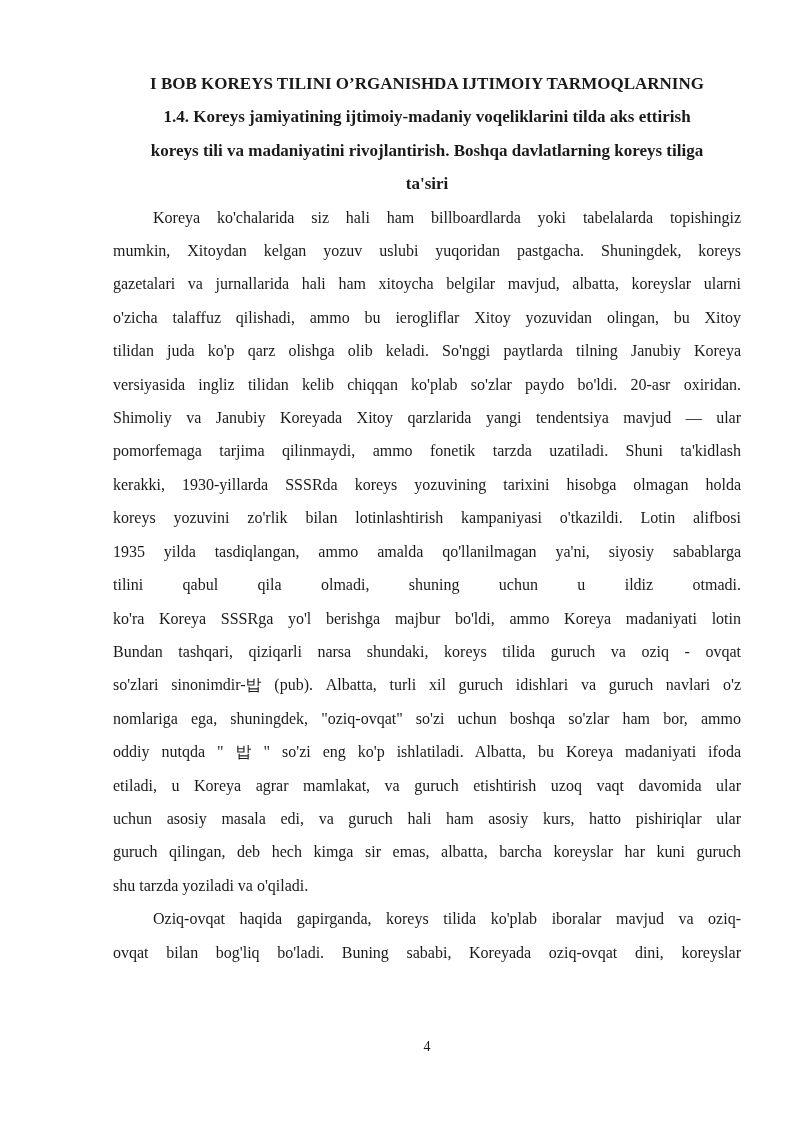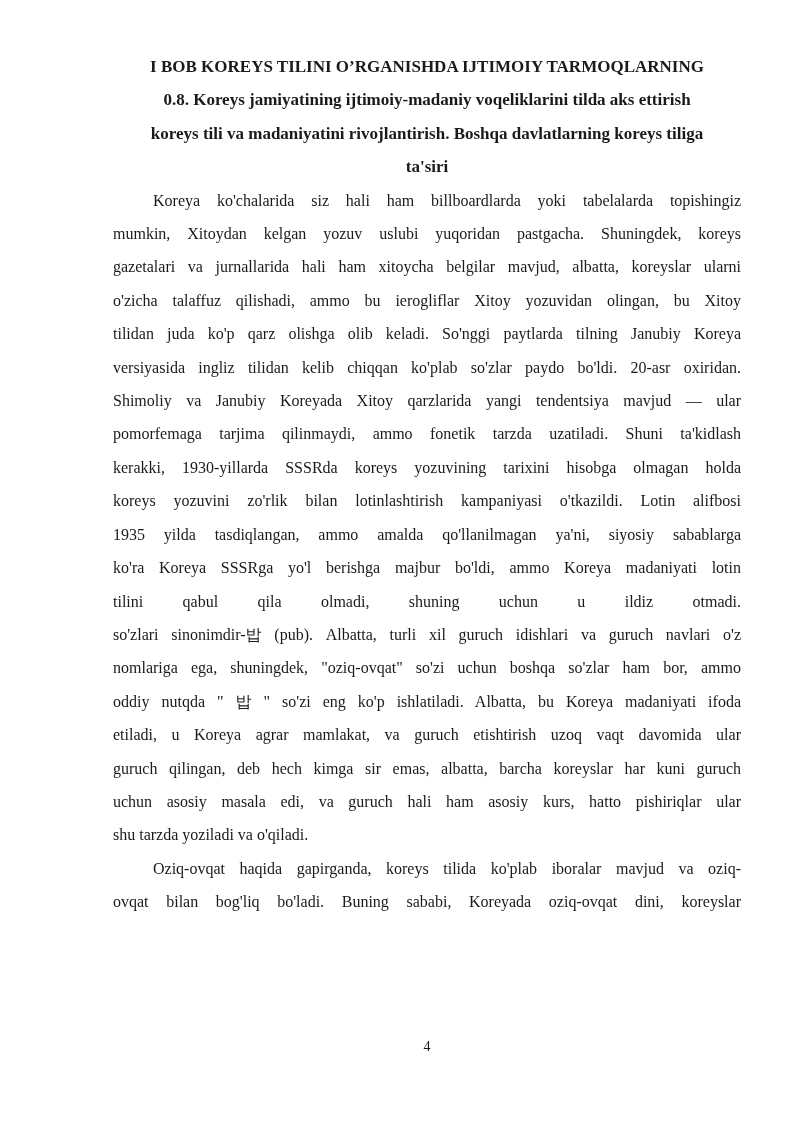--- a/index.html
+++ b/index.html
@@ -11,21 +11,21 @@
     position: relative;
     width: 800px;
     height: 1131px;
     background: #ffffff;
     font-family: "Liberation Serif", "DejaVu Serif", serif;
     color: #1a1a1a;
     overflow: hidden;
   }
   .doc-content {
     position: absolute;
-    top: 50px;
+    top: 67px;
     left: 113px;
     width: 628px;
   }
   .heading-block {
     margin-left: -40px;
     margin-right: -40px;
   }
   .heading-line {
     font-size: 17px;
     font-weight: bold;
@@ -56,45 +56,46 @@
   }
 </style>
 </head>
 <body>
 
 <div class="page">
   <div class="doc-content">
 
     <div class="heading-block">
       <div class="heading-line">I BOB KOREYS TILINI O’RGANISHDA IJTIMOIY TARMOQLARNING</div>
-      <div class="heading-line">0.8. Koreys jamiyatining ijtimoiy-madaniy voqeliklarini tilda aks ettirish</div>
+      <div class="heading-line">1.4. Koreys jamiyatining ijtimoiy-madaniy voqeliklarini tilda aks ettirish</div>
       <div class="heading-line">koreys tili va madaniyatini rivojlantirish. Boshqa davlatlarning koreys tiliga</div>
       <div class="heading-line">ta'siri</div>
     </div>
 
     <div>
         <div class="body-line indent">Koreya ko'chalarida siz hali ham billboardlarda yoki tabelalarda topishingiz</div>
         <div class="body-line">mumkin, Xitoydan kelgan yozuv uslubi yuqoridan pastgacha. Shuningdek, koreys</div>
         <div class="body-line">gazetalari va jurnallarida hali ham xitoycha belgilar mavjud, albatta, koreyslar ularni</div>
         <div class="body-line">o'zicha talaffuz qilishadi, ammo bu ierogliflar Xitoy yozuvidan olingan, bu Xitoy</div>
         <div class="body-line">tilidan juda ko'p qarz olishga olib keladi. So'nggi paytlarda tilning Janubiy Koreya</div>
         <div class="body-line">versiyasida ingliz tilidan kelib chiqqan ko'plab so'zlar paydo bo'ldi. 20-asr oxiridan.</div>
         <div class="body-line">Shimoliy va Janubiy Koreyada Xitoy qarzlarida yangi tendentsiya mavjud — ular</div>
         <div class="body-line">pomorfemaga tarjima qilinmaydi, ammo fonetik tarzda uzatiladi. Shuni ta'kidlash</div>
         <div class="body-line">kerakki, 1930-yillarda SSSRda koreys yozuvining tarixini hisobga olmagan holda</div>
         <div class="body-line">koreys yozuvini zo'rlik bilan lotinlashtirish kampaniyasi o'tkazildi. Lotin alifbosi</div>
         <div class="body-line">1935 yilda tasdiqlangan, ammo amalda qo'llanilmagan ya'ni, siyosiy sabablarga</div>
+        <div class="body-line">tilini qabul qila olmadi, shuning uchun u ildiz otmadi.</div>
         <div class="body-line">ko'ra Koreya SSSRga yo'l berishga majbur bo'ldi, ammo Koreya madaniyati lotin</div>
-        <div class="body-line">tilini qabul qila olmadi, shuning uchun u ildiz otmadi.</div>
+        <div class="body-line">Bundan tashqari, qiziqarli narsa shundaki, koreys tilida guruch va oziq - ovqat</div>
         <div class="body-line">so'zlari sinonimdir-밥 (pub). Albatta, turli xil guruch idishlari va guruch navlari o'z</div>
         <div class="body-line">nomlariga ega, shuningdek, "oziq-ovqat" so'zi uchun boshqa so'zlar ham bor, ammo</div>
         <div class="body-line">oddiy nutqda " 밥 " so'zi eng ko'p ishlatiladi. Albatta, bu Koreya madaniyati ifoda</div>
         <div class="body-line">etiladi, u Koreya agrar mamlakat, va guruch etishtirish uzoq vaqt davomida ular</div>
+        <div class="body-line">uchun asosiy masala edi, va guruch hali ham asosiy kurs, hatto pishiriqlar ular</div>
         <div class="body-line">guruch qilingan, deb hech kimga sir emas, albatta, barcha koreyslar har kuni guruch</div>
-        <div class="body-line">uchun asosiy masala edi, va guruch hali ham asosiy kurs, hatto pishiriqlar ular</div>
         <div class="body-line last">shu tarzda yoziladi va o'qiladi.</div>
         <div class="body-line indent">Oziq-ovqat haqida gapirganda, koreys tilida ko'plab iboralar mavjud va oziq-</div>
         <div class="body-line">ovqat bilan bog'liq bo'ladi. Buning sababi, Koreyada oziq-ovqat dini, koreyslar</div>
       </div>
 
   </div>
 
   <div class="footer">4</div>
 </div>
 

